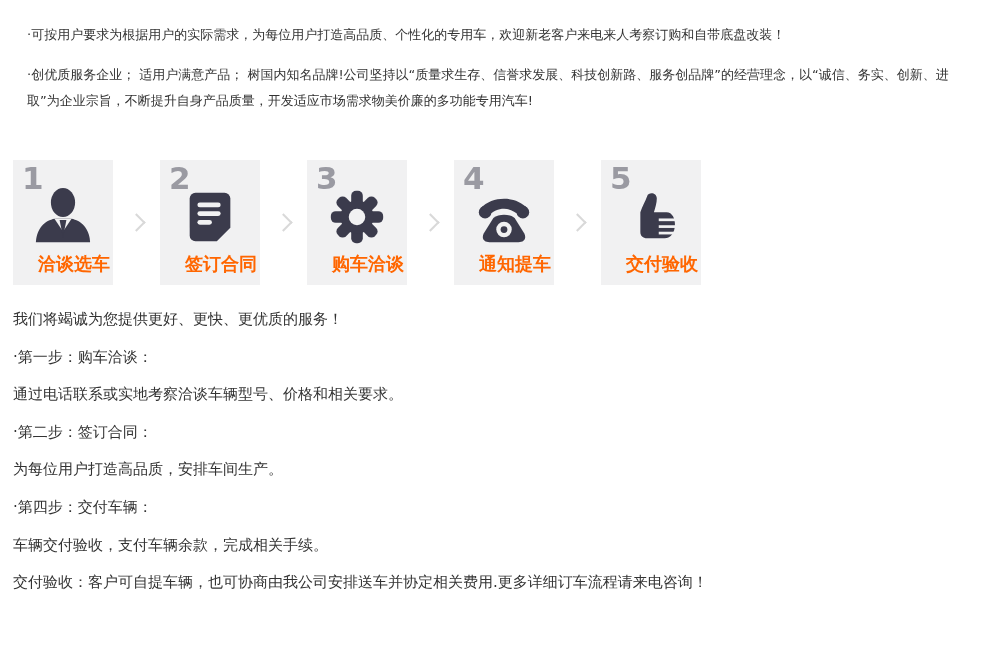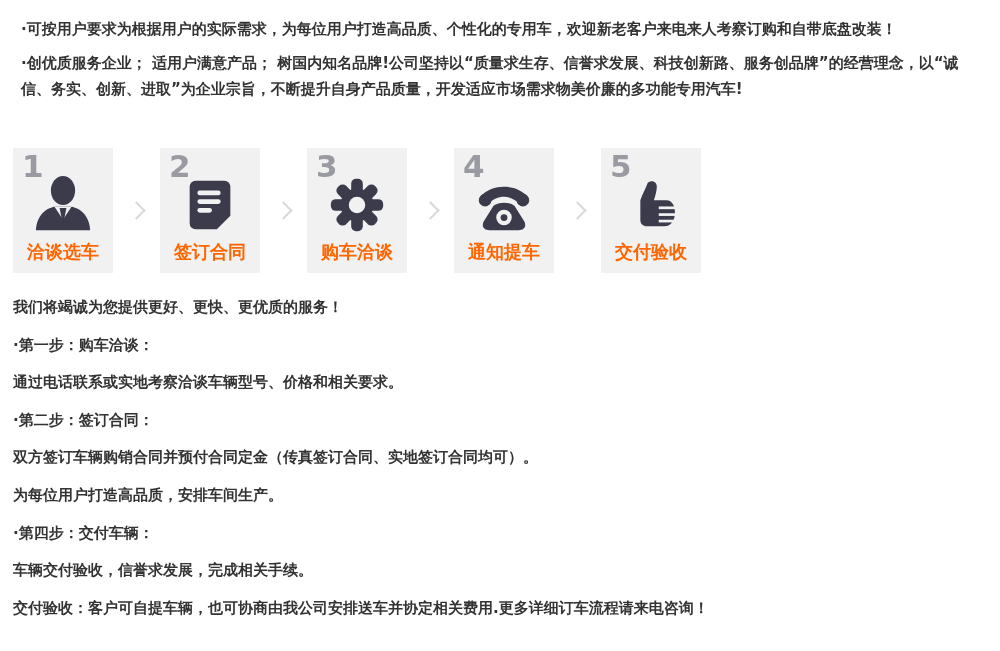--- a/index.html
+++ b/index.html
@@ -6,35 +6,35 @@
     --box-bg:#f1f1f2; --icon:#3b3b4c; --number:#9a9aa2; --label:#ff6600;
     --arrow:#d9d9d9; --text:#333333; --page-bg:#ffffff;
   }
   *{box-sizing:border-box;}
   html,body{margin:0;padding:0;}
   body{
     width:1000px;height:651px;background:var(--page-bg);
     font-family:"DejaVu Sans","Liberation Sans",sans-serif;overflow:hidden;
   }
   .wrap{padding:8px 8px 0 13px;}
-  .intro p{margin:8px;font-size:15px;font-weight:bold;color:var(--text);line-height:26px;}
+  .intro p{margin:14px;font-size:13px;font-weight:normal;color:var(--text);line-height:26px;}
   .flow{margin-top:46px;display:flex;height:125px;}
   .step{width:100px;height:125px;background:var(--box-bg);position:relative;flex:none;}
   .num{position:absolute;top:1px;left:9px;font-size:31px;font-weight:bold;color:var(--number);line-height:1.15;}
   .icon{position:absolute;top:26px;left:19px;width:62px;height:62px;color:var(--icon);}
   .icon svg{width:100%;height:100%;display:block;}
   .ink{fill:currentColor;}
   .cut{fill:var(--box-bg);}
-  .slabel{position:absolute;bottom:9px;left:0;width:100%;text-align:center;
+  .slabel{position:absolute;bottom:9px;left:11px;width:100%;text-align:center;
           font-size:18px;font-weight:bold;color:var(--label);}
   .gapsep{width:47px;flex:none;display:flex;align-items:center;justify-content:center;}
   .chev{width:13px;height:13px;border-top:2px solid var(--arrow);border-right:2px solid var(--arrow);
         transform:rotate(45deg);}
   .details{margin-top:16px;}
-  .details p{margin:0;font-size:15px;font-weight:bold;color:var(--text);line-height:37.6px;
+  .details p{margin:0;font-size:15px;font-weight:normal;color:var(--text);line-height:37.6px;
              white-space:nowrap;}
 </style>
 </head>
 <body>
 
 <div class="wrap">
 
   <div class="intro">
     <p>·可按用户要求为根据用户的实际需求，为每位用户打造高品质、个性化的专用车，欢迎新老客户来电来人考察订购和自带底盘改装！</p>
     <p>·创优质服务企业； 适用户满意产品； 树国内知名品牌!公司坚持以“质量求生存、信誉求发展、科技创新路、服务创品牌”的经营理念，以“诚信、务实、创新、进取”为企业宗旨，不断提升自身产品质量，开发适应市场需求物美价廉的多功能专用汽车!</p>
@@ -131,20 +131,19 @@
       <span class="slabel">交付验收</span>
     </div>
 
   </div>
 
   <div class="details">
     <p>我们将竭诚为您提供更好、更快、更优质的服务！</p>
     <p>·第一步：购车洽谈：</p>
     <p>通过电话联系或实地考察洽谈车辆型号、价格和相关要求。</p>
     <p>·第二步：签订合同：</p>
-    <p>双方签订车辆购销合同并预付合同定金（传真签订合同、实地签订合同均可）。</p>
     <p>为每位用户打造高品质，安排车间生产。</p>
     <p>·第四步：交付车辆：</p>
-    <p>车辆交付验收，信誉求发展，完成相关手续。</p>
+    <p>车辆交付验收，支付车辆余款，完成相关手续。</p>
     <p>交付验收：客户可自提车辆，也可协商由我公司安排送车并协定相关费用.更多详细订车流程请来电咨询！</p>
   </div>
 
 </div>
 
 </body></html>

